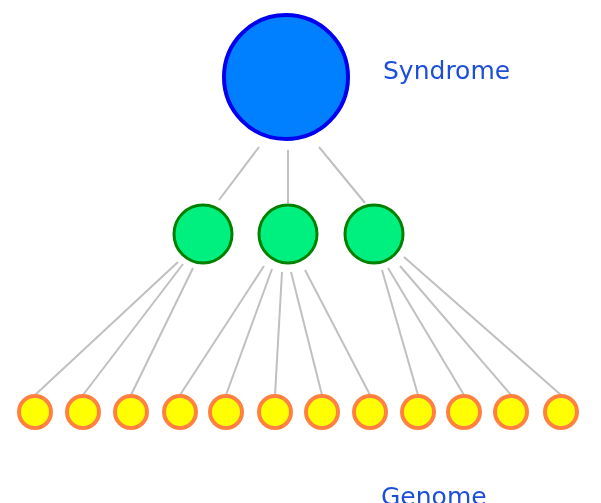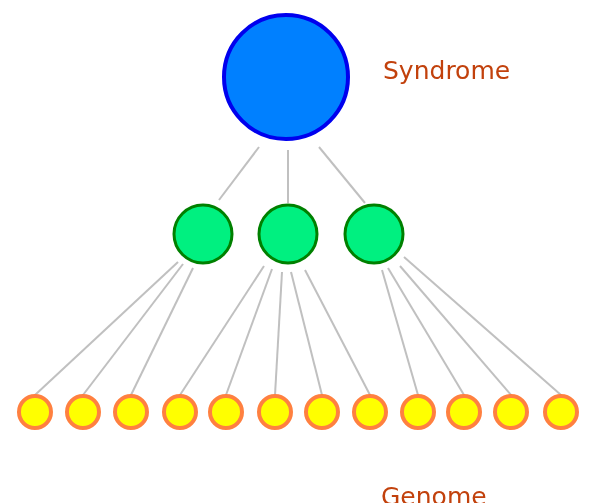--- a/index.html
+++ b/index.html
@@ -1,18 +1,18 @@
 <!DOCTYPE html>
 <html><head>
   <meta charset="utf-8">
   <style>
     html, body { margin: 0; padding: 0; background: #ffffff; }
     #canvas { position: relative; width: 601px; height: 503px; overflow: hidden; background: #fff; }
     svg { position: absolute; left: 0; top: 0; }
-    .lbl { position: absolute; font-family: "DejaVu Sans", sans-serif; color: #c2410c; white-space: nowrap; }
+    .lbl { position: absolute; font-family: "DejaVu Sans", sans-serif; color: #1d4ed8; white-space: nowrap; }
     #syndrome-label { left: 383px; top: 56px; font-size: 25px; }
     #endo-label { left: 396px; top: 172px; font-size: 18px; }
     #genome-label { left: 381px; top: 451px; font-size: 25px; margin-top: 31px; }
   </style>
 </head>
 <body>
 
 <div id="canvas">
   <svg id="diagram" width="601" height="503">
     <g id="edges">

